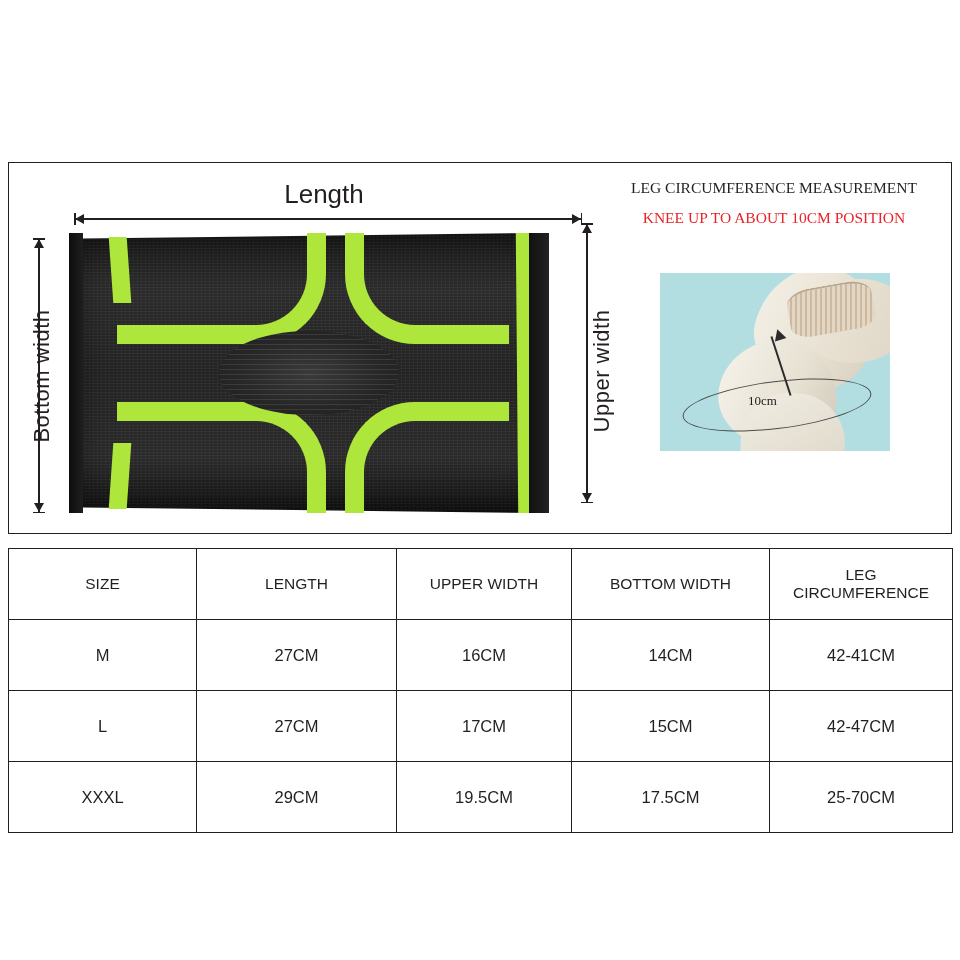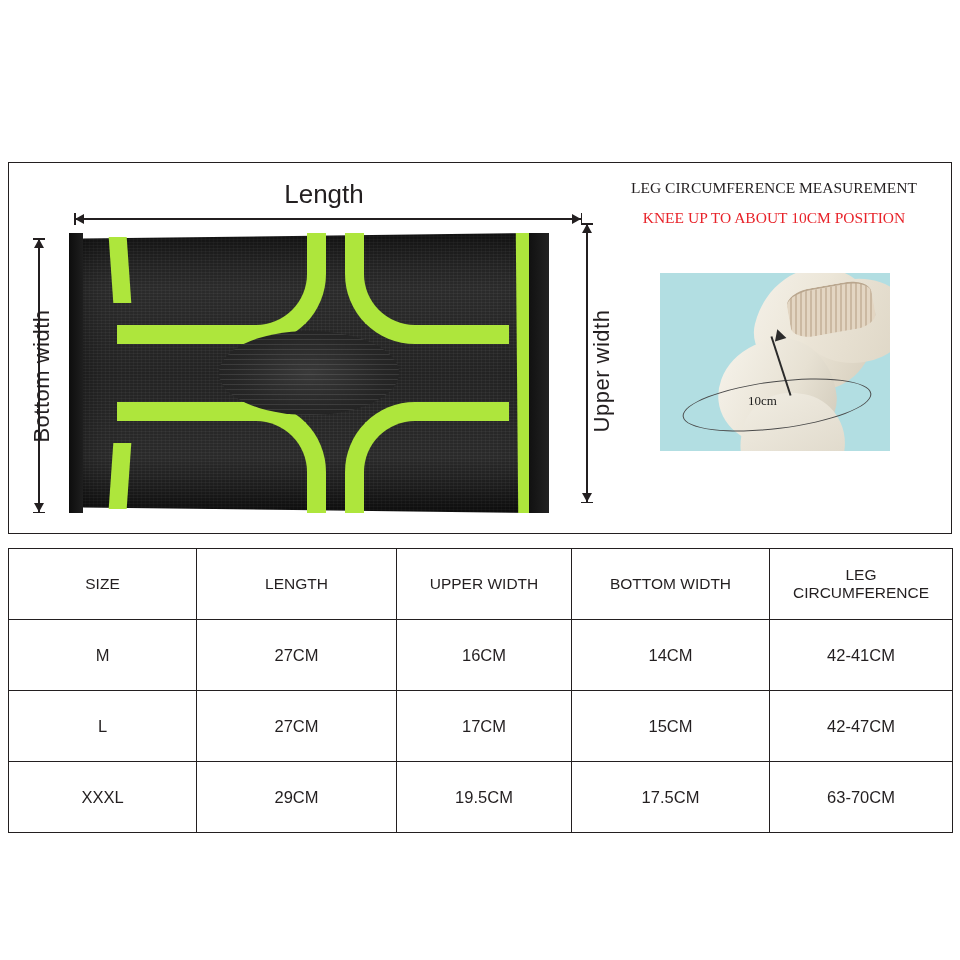--- a/index.html
+++ b/index.html
@@ -421,18 +421,18 @@
         <td>27CM</td>
         <td>17CM</td>
         <td>15CM</td>
         <td>42-47CM</td>
       </tr>
       <tr>
         <td>XXXL</td>
         <td>29CM</td>
         <td>19.5CM</td>
         <td>17.5CM</td>
-        <td>63-70CM</td>
+        <td>25-70CM</td>
       </tr>
     </tbody>
   </table>
 
 </div>
 
 </body></html>

